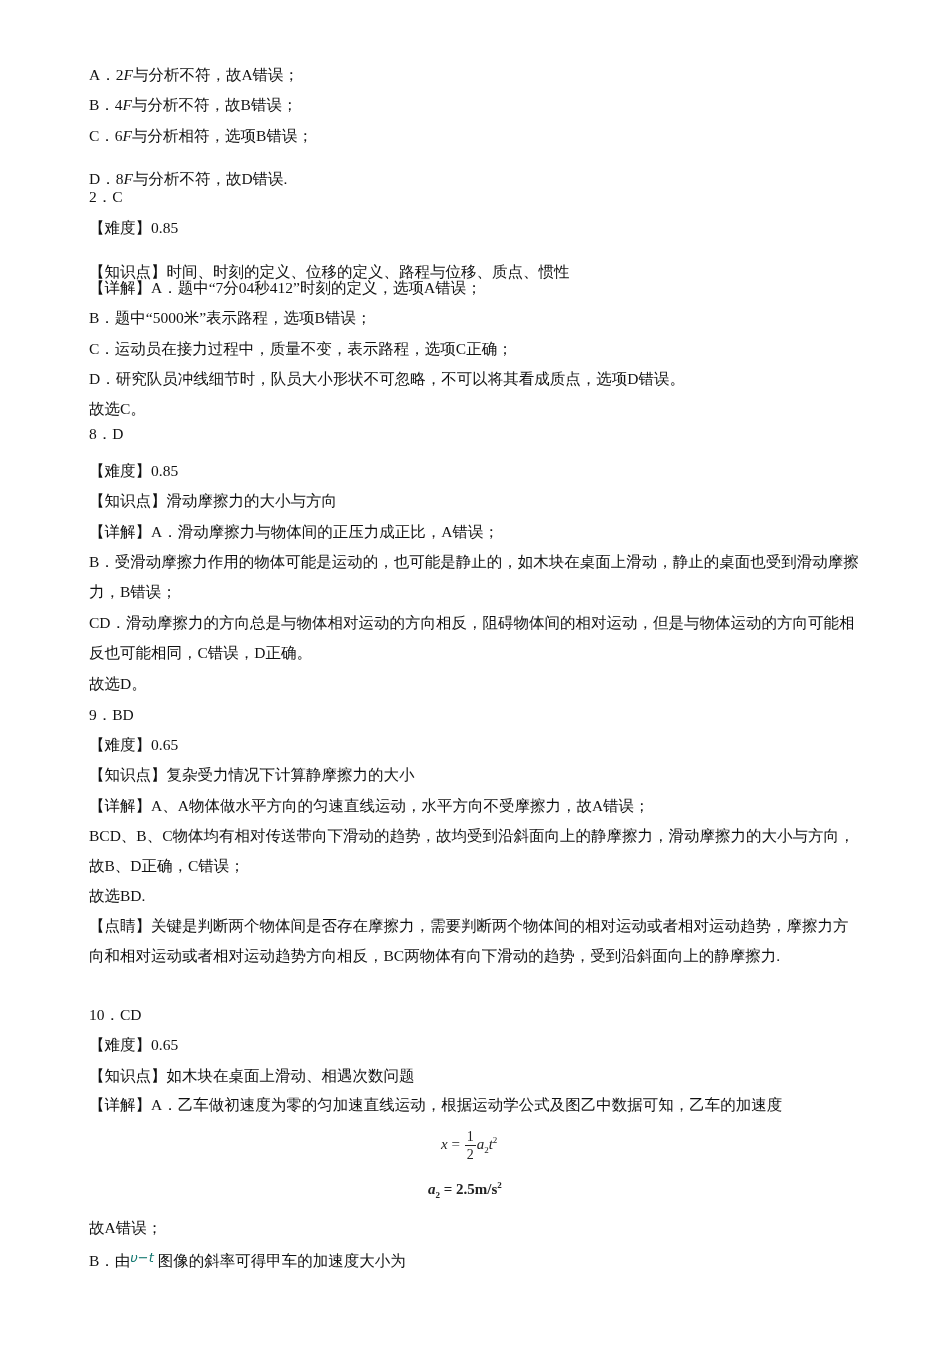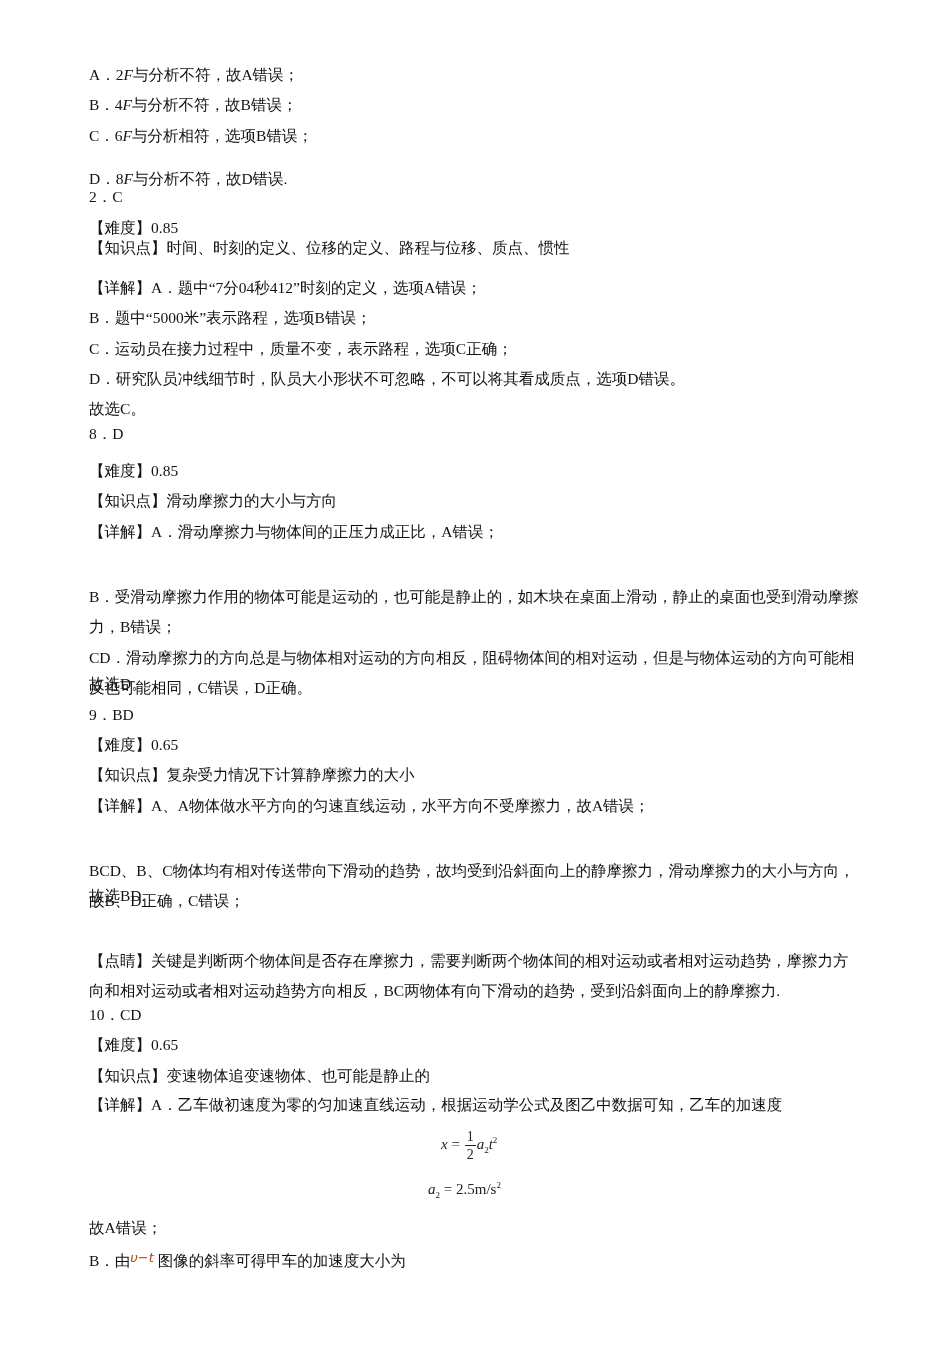--- a/index.html
+++ b/index.html
@@ -1,38 +1,38 @@
 <!DOCTYPE html>
 <html><head>
 <meta charset="utf-8">
 <style>
   html, body { margin: 0; padding: 0; background: #ffffff; }
   body { width: 950px; height: 1347px; position: relative; overflow: hidden;
          font-family: "Liberation Serif", "DejaVu Serif", serif; color: #111; }
   .line { position: absolute; left: 89px; font-size: 15.5px; line-height: 20px; white-space: nowrap; }
-  .line.wrap { white-space: normal; width: 770px; line-height: 30px; margin-top: 35px; }
+  .line.wrap { white-space: normal; width: 770px; line-height: 30px; }
   .formula { position: absolute; font-family: "Liberation Serif", "DejaVu Serif", serif; font-size: 15px; color: #222; }
   .frac { display: inline-block; vertical-align: middle; text-align: center; font-size: 14px; line-height: 17px; margin: 0 1px; }
   .frac .num { display: block; border-bottom: 1px solid #222; padding: 0 2px; }
   .frac .den { display: block; }
   i { font-style: italic; }
   sub, sup { font-size: 9px; }
-  .vt { font-family: "DejaVu Sans", sans-serif; font-style: italic; font-size: 13px; vertical-align: 4px; color: #c2410c; }
+  .vt { font-family: "DejaVu Sans", sans-serif; font-style: italic; font-size: 13px; vertical-align: 4px; color: #0f766e; }
 </style>
 </head>
 <body>
 
 <div class="line" style="top:65px"><span>A．</span><span>2</span><i>F</i><span>与分析不符，故A错误；</span></div>
 <div class="line" style="top:95px"><span>B．</span><span>4</span><i>F</i><span>与分析不符，故B错误；</span></div>
 <div class="line" style="top:126px"><span>C．</span><span>6</span><i>F</i><span>与分析相符，选项B错误；</span></div>
 <div class="line" style="top:169px"><span>D．</span><span>8</span><i>F</i><span>与分析不符，故D错误.</span></div>
 
 <div class="line" style="top:187px">2．C</div>
 <div class="line" style="top:218px">【难度】0.85</div>
-<div class="line" style="top:238px">【知识点】时间、时刻的定义、位移的定义、路程与位移、质点、惯性</div>
+<div class="line" style="top:262px">【知识点】时间、时刻的定义、位移的定义、路程与位移、质点、惯性</div>
 <div class="line" style="top:278px">【详解】A．题中“7分04秒412”时刻的定义，选项A错误；</div>
 <div class="line" style="top:308px">B．题中“5000米”表示路程，选项B错误；</div>
 <div class="line" style="top:339px">C．运动员在接力过程中，质量不变，表示路程，选项C正确；</div>
 <div class="line" style="top:369px">D．研究队员冲线细节时，队员大小形状不可忽略，不可以将其看成质点，选项D错误。</div>
 <div class="line" style="top:399px">故选C。</div>
 
 <div class="line" style="top:424px">8．D</div>
 <div class="line" style="top:461px">【难度】0.85</div>
 <div class="line" style="top:491px">【知识点】滑动摩擦力的大小与方向</div>
 <div class="line" style="top:522px">【详解】A．滑动摩擦力与物体间的正压力成正比，A错误；</div>
@@ -43,25 +43,25 @@
 <div class="line" style="top:705px">9．BD</div>
 <div class="line" style="top:735px">【难度】0.65</div>
 <div class="line" style="top:765px">【知识点】复杂受力情况下计算静摩擦力的大小</div>
 <div class="line" style="top:796px">【详解】A、A物体做水平方向的匀速直线运动，水平方向不受摩擦力，故A错误；</div>
 <div class="line wrap" style="top:821px">BCD、B、C物体均有相对传送带向下滑动的趋势，故均受到沿斜面向上的静摩擦力，滑动摩擦力的大小与方向，故B、D正确，C错误；</div>
 <div class="line" style="top:886px">故选BD.</div>
 <div class="line wrap" style="top:911px">【点睛】关键是判断两个物体间是否存在摩擦力，需要判断两个物体间的相对运动或者相对运动趋势，摩擦力方向和相对运动或者相对运动趋势方向相反，BC两物体有向下滑动的趋势，受到沿斜面向上的静摩擦力.</div>
 
 <div class="line" style="top:1005px">10．CD</div>
 <div class="line" style="top:1035px">【难度】0.65</div>
-<div class="line" style="top:1066px">【知识点】变速物体追变速物体、也可能是静止的</div>
+<div class="line" style="top:1066px">【知识点】如木块在桌面上滑动、相遇次数问题</div>
 <div class="line" style="top:1095px">【详解】A．乙车做初速度为零的匀加速直线运动，根据运动学公式及图乙中数据可知，乙车的加速度</div>
 
 <div class="formula" style="left:441px; top:1128px;">
   <i>x</i><span> = </span><span class="frac"><span class="num">1</span><span class="den">2</span></span><i>a</i><sub>2</sub><i>t</i><sup>2</sup>
 </div>
 
-<div class="formula" style="left:428px; top:1180px;">
+<div class="formula" style="left:428px; top:1180px;font-weight:bold;">
   <i>a</i><sub>2</sub><span> = 2.5m/s</span><sup>2</sup>
 </div>
 
 <div class="line" style="top:1218px">故A错误；</div>
 <div class="line" style="top:1248px"><span>B．由</span><span class="vt">υ−t</span> <span>图像的斜率可得甲车的加速度大小为</span></div>
 
 </body></html>

